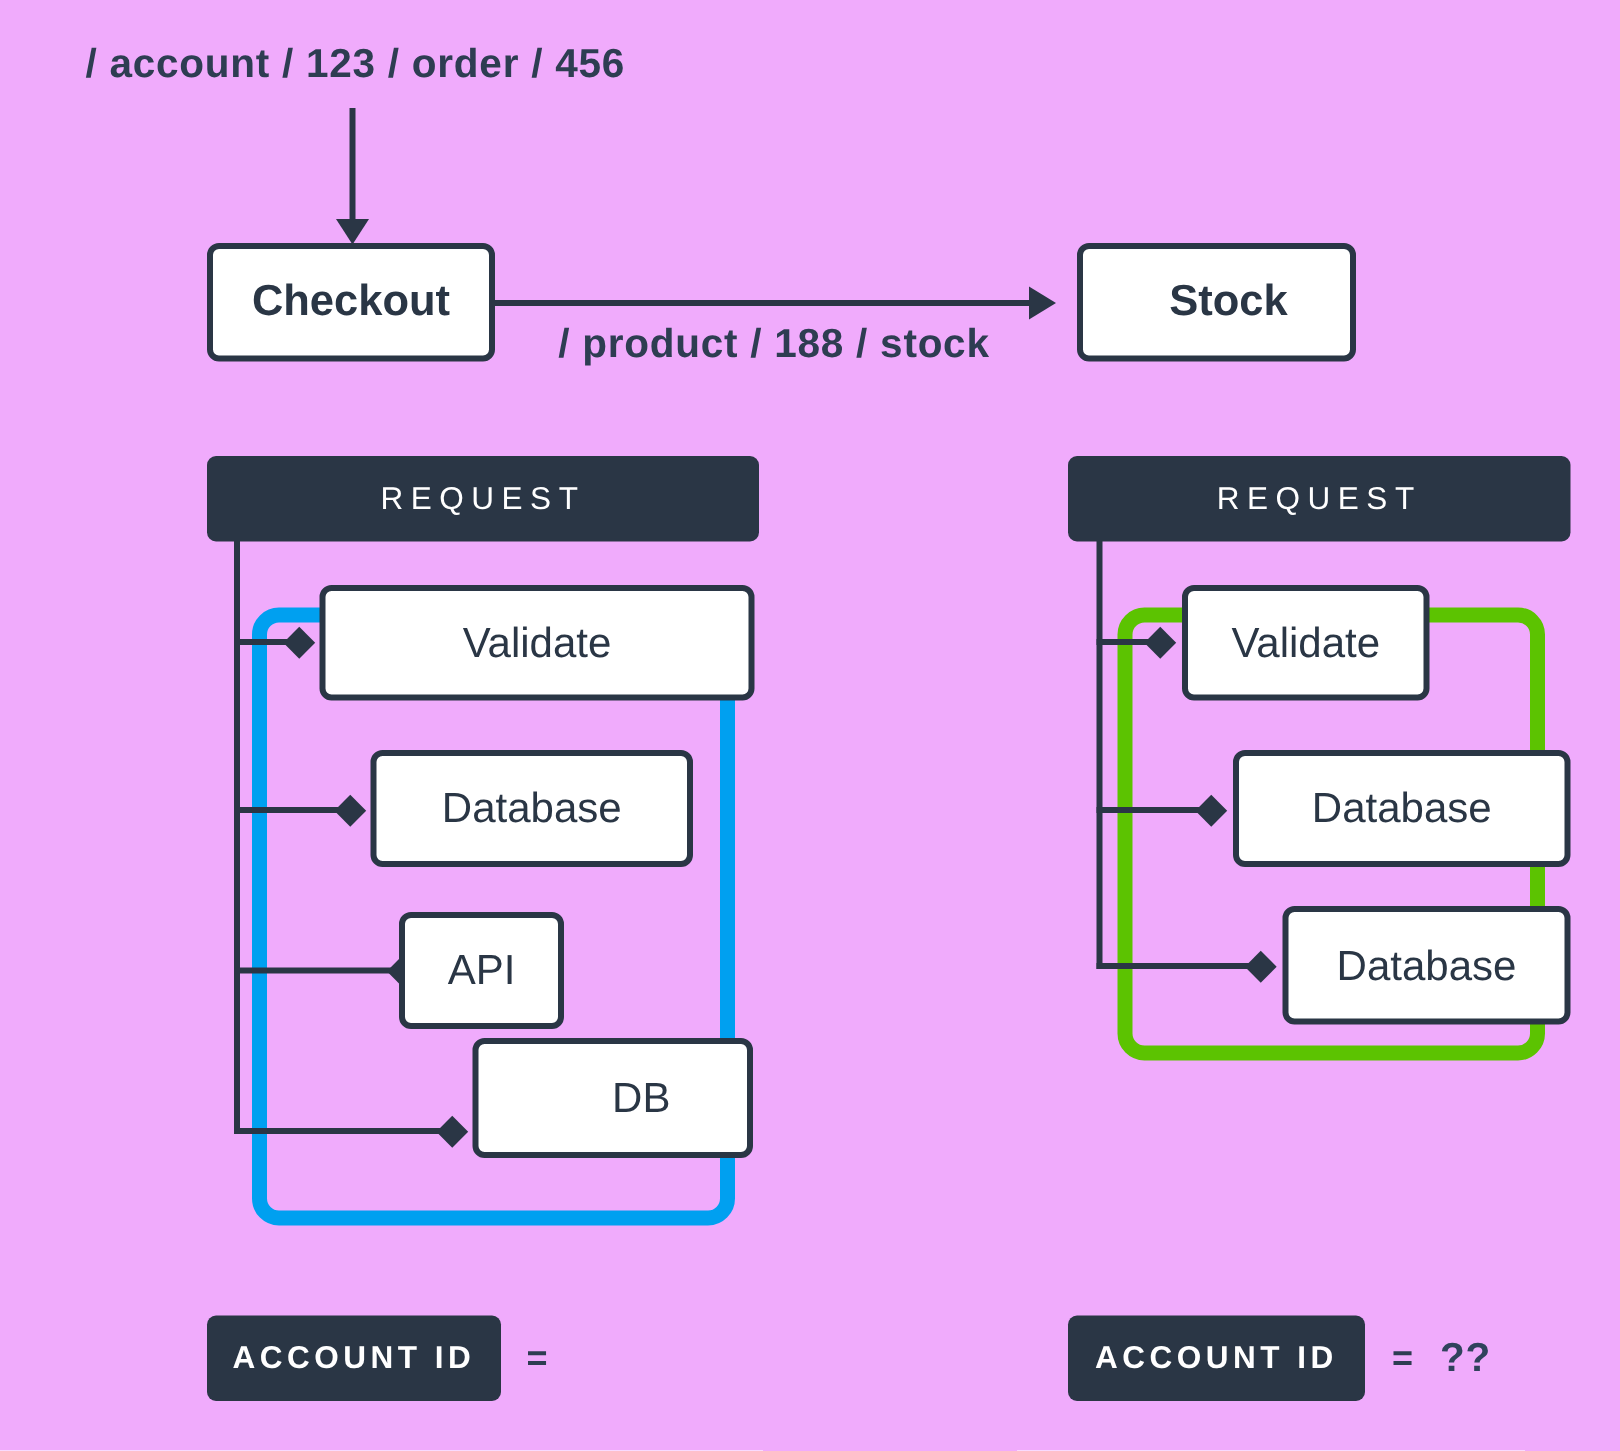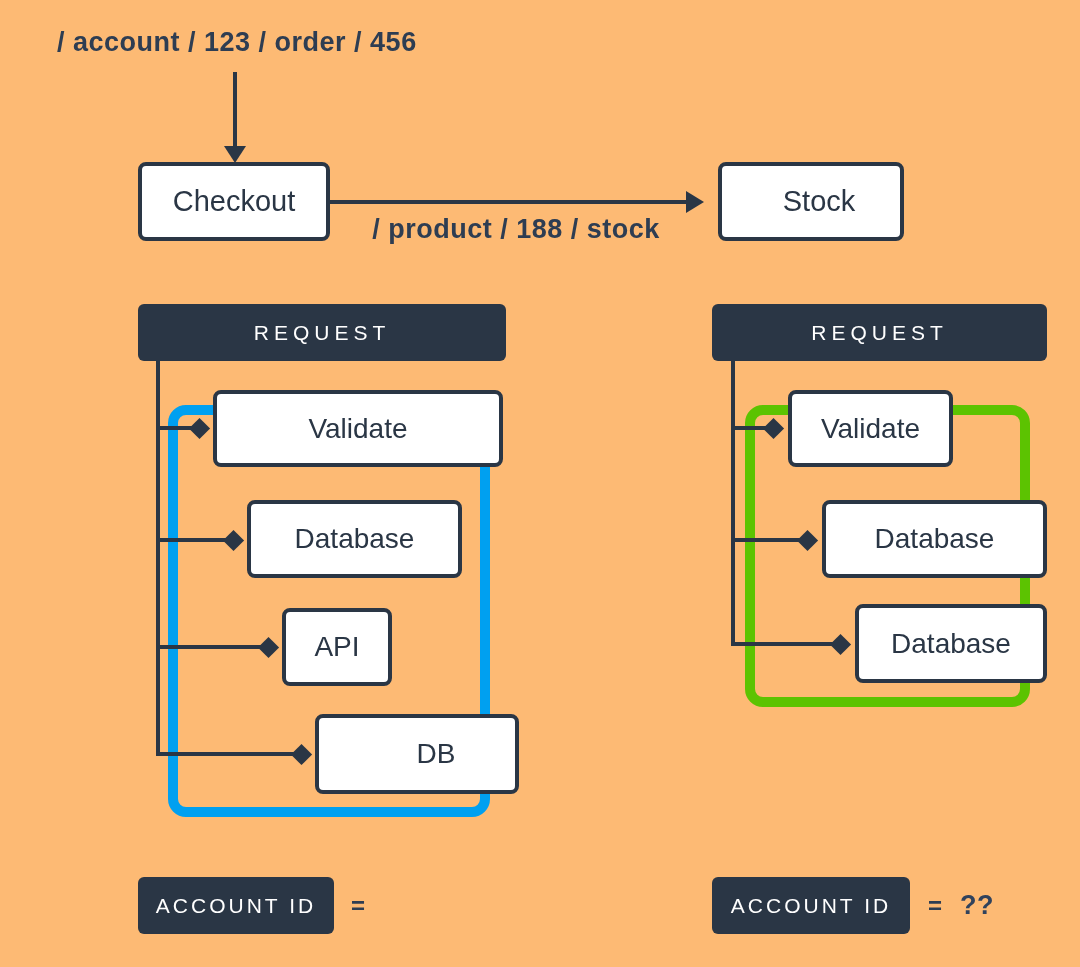--- a/index.html
+++ b/index.html
@@ -2,21 +2,21 @@
 <html><head>
 <meta charset="utf-8">
 <style>
   * { margin: 0; padding: 0; box-sizing: border-box; }
   html, body { background: #ffffff; }
   body { font-family: "Liberation Sans", "DejaVu Sans", sans-serif; }
   #canvas {
     position: relative;
     width: 1080px;
     height: 967px;
-    background: #fdba74;
+    background: #f0abfc;
     overflow: hidden;
   }
   .abs { position: absolute; }
 
   
   .path-label {
     font-size: 27px;
     font-weight: 700;
     color: #2e3d52;
     letter-spacing: 0.5px;
@@ -25,21 +25,21 @@
 
   
   .node-box {
     background: #ffffff;
     border: 4px solid #2a3645;
     border-radius: 8px;
     display: flex;
     align-items: center;
     justify-content: center;
     font-size: 29px;
-    font-weight: 400;
+    font-weight: 700;
     color: #2a3645;
     z-index: 4;
   }
   .span-box {
     background: #ffffff;
     border: 4px solid #2a3645;
     border-radius: 8px;
     display: flex;
     align-items: center;
     justify-content: center;
@@ -63,21 +63,21 @@
     z-index: 4;
   }
   .badge {
     background: #2a3645;
     border-radius: 6px;
     display: flex;
     align-items: center;
     justify-content: center;
     color: #ffffff;
     font-size: 21px;
-    font-weight: 400;
+    font-weight: 700;
     letter-spacing: 3px;
     z-index: 4;
   }
   .eq-row {
     display: flex;
     align-items: center;
     height: 57px;
     gap: 18px;
     z-index: 4;
   }
@@ -166,24 +166,24 @@
     <div class="abs diamond" style="left:226px; top:533px;"></div>
     <div class="abs diamond" style="left:261px; top:640px;"></div>
     <div class="abs diamond" style="left:294px; top:747px;"></div>
 
     <div class="abs span-box" style="left:213px; top:390px; width:290px; height:77px;">
       <span>Validate</span>
     </div>
     <div class="abs span-box" style="left:247px; top:500px; width:215px; height:78px;">
       <span>Database</span>
     </div>
-    <div class="abs span-box" style="left:282px; top:608px; width:110px; height:78px;">
+    <div class="abs span-box" style="left:266px; top:608px; width:110px; height:78px;">
       <span>API</span>
     </div>
-    <div class="abs span-box" style="left:315px; top:714px; width:204px; height:80px;padding-left:38px;">
+    <div class="abs span-box" style="left:315px; top:692px; width:187px; height:80px;padding-left:38px;">
       <span>DB</span>
     </div>
 
     <div class="abs badge" style="left:138px; top:877px; width:196px; height:57px;">
       <span>ACCOUNT ID</span>
     </div>
     <div class="abs eq-row" style="left:351px; top:877px;">
       <span class="eq-sign">=</span>
     </div>
   </div>

